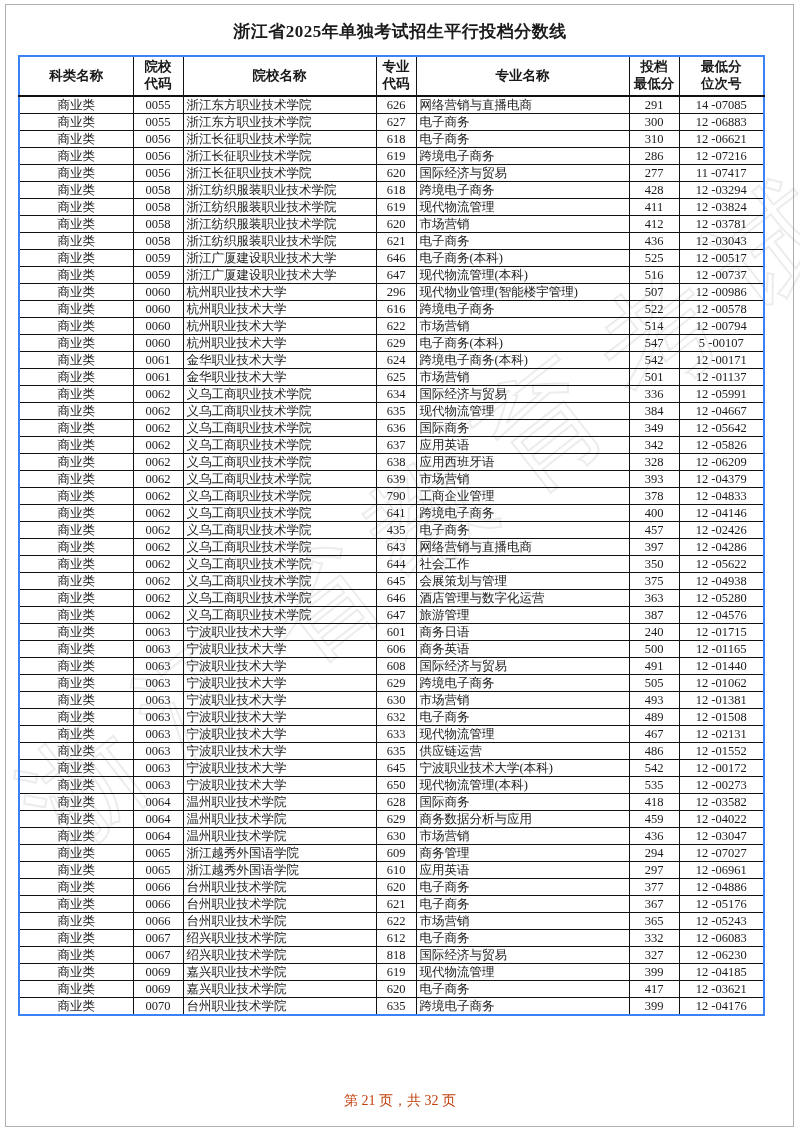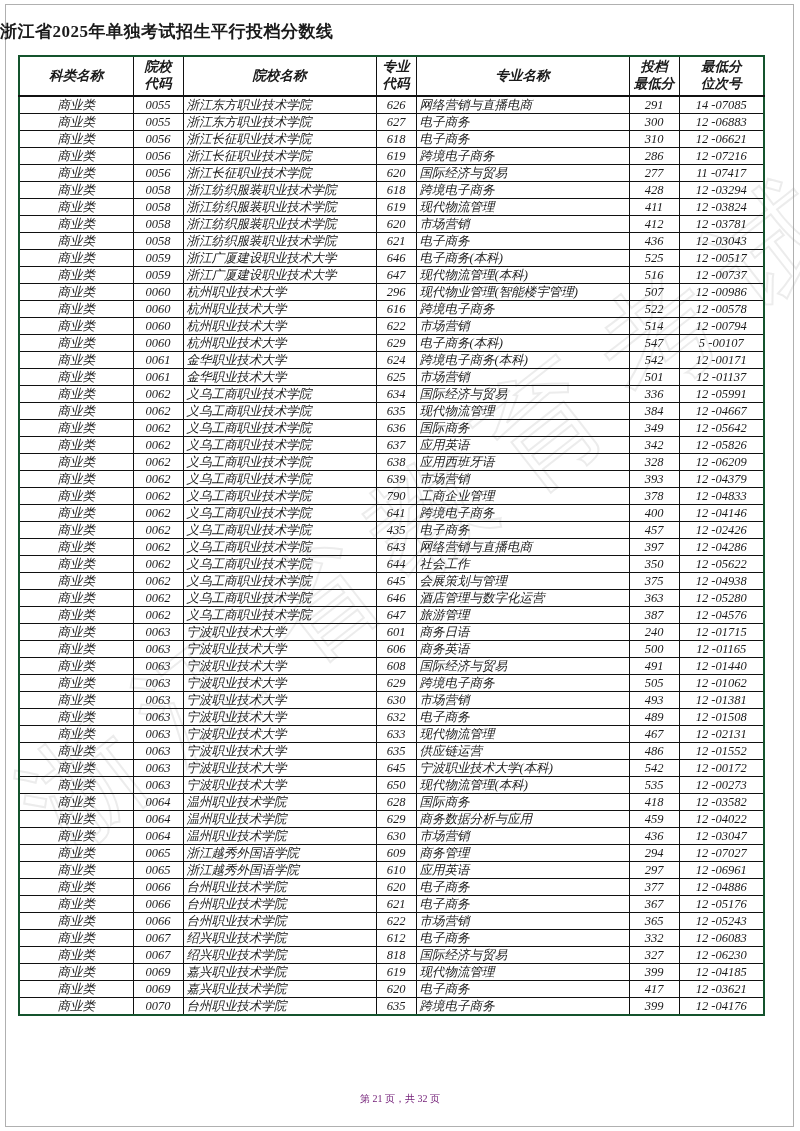--- a/index.html
+++ b/index.html
@@ -29,62 +29,63 @@
     -webkit-text-stroke:2px rgba(150,150,150,0.18);
     text-stroke:2px rgba(150,150,150,0.18);
     transform:rotate(-38deg);
     transform-origin:center center;
     pointer-events:none;
     user-select:none;
   }
   .doc-title{
     position:absolute;
     top:20px;left:0;width:800px;
+    text-align:center;
     font-size:17px;
     font-weight:bold;
     letter-spacing:0.5px;
   }
   table.score-table{
     position:absolute;
     top:55px;left:18px;
     width:745px;
     border-collapse:collapse;
     table-layout:fixed;
     background:transparent;
   }
   table.score-table th,
   table.score-table td{
     border:1px solid #111;
     padding:0 3px;
     overflow:hidden;
     white-space:nowrap;
   }
-  table.score-table{border:2px solid #14532d;font-style:italic;}
+  table.score-table{border:2px solid #3b82f6;}
   table.score-table thead th{
     height:38px;
     font-size:13.5px;
     font-weight:bold;
     text-align:center;
     white-space:pre-line;
     line-height:1.25;
     border-bottom:2px solid #111;
   }
   table.score-table tbody td{
     height:16px;
     font-size:12.5px;
     line-height:16px;
   }
   td.al-c{text-align:center;}
   td.al-l{text-align:left;padding-left:5px;}
   .page-footer{
     position:absolute;
     top:1092px;left:0;width:800px;
     text-align:center;
-    font-size:10px;
-    color:#701a75;
+    font-size:14px;
+    color:#c2410c;
   }
 </style>
 </head>
 <body>
 
 <div class="page-frame"></div>
 
 <div class="watermark">浙江省教育考试院</div>
 
 <div class="doc-title">浙江省2025年单独考试招生平行投档分数线</div>

